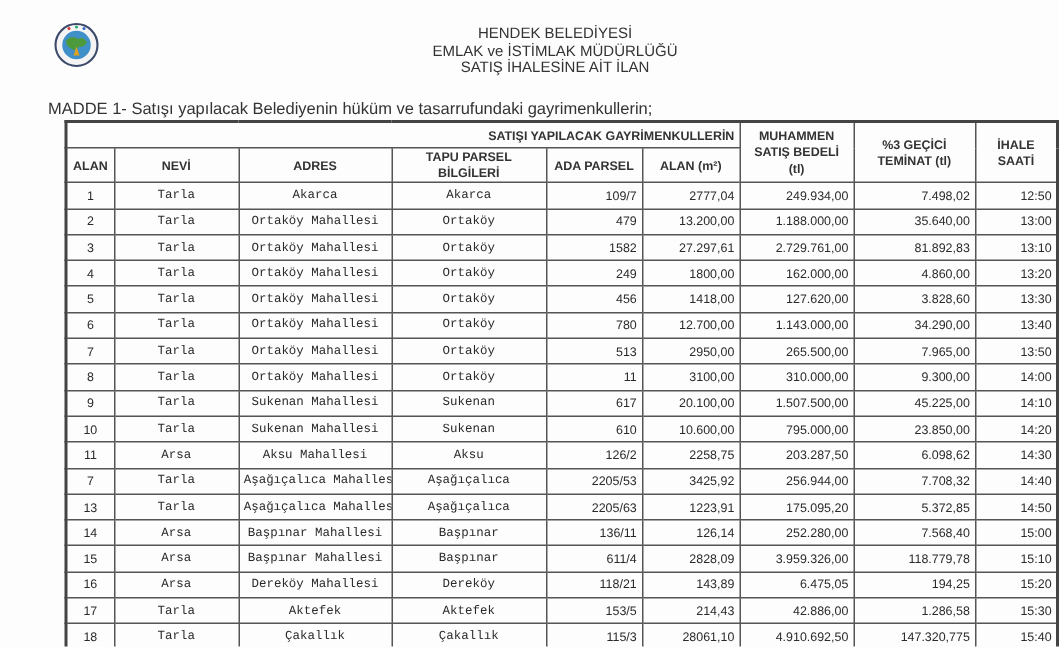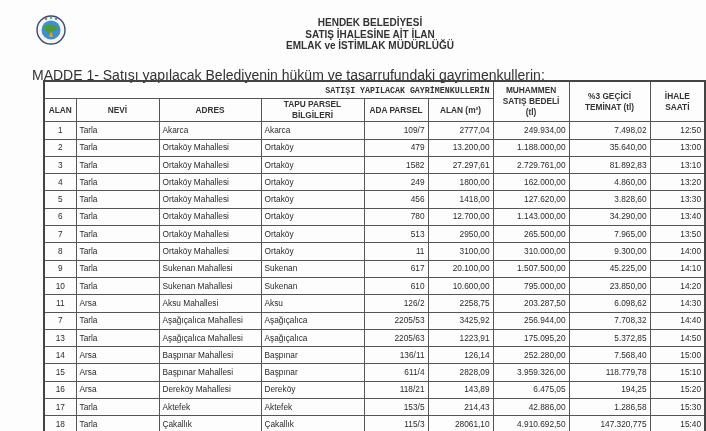--- a/index.html
+++ b/index.html
@@ -5,60 +5,60 @@
   html, body { margin:0; padding:0; }
   body {
     width:706px; height:431px; overflow:hidden; background:#fdfdfd;
     font-family:"Liberation Sans", sans-serif; color:#2a2a2a; position:relative;
   }
   .logo {
     position:absolute; left:36px; top:15px; width:30px; height:30px;
   }
   .header-block {
     position:absolute; left:230px; top:17px; width:280px; text-align:center;
-    font-weight:bold; font-size:10px; line-height:11.5px; color:#333;
+    font-weight:normal; font-size:10px; line-height:11.5px; color:#333;
   }
   .madde {
-    position:absolute; left:32px; top:67px; font-size:14px; color:#333;
+    position:absolute; left:32px; top:67px; font-size:11px; color:#333;
   }
   table.main {
     position:absolute; left:43px; top:80px; width:661px;
     border-collapse:collapse; table-layout:fixed; font-size:8.3px;
   }
   table.main td, table.main th {
     border:1px solid #555; padding:0 3px; height:16.3px; line-height:11px;
     white-space:nowrap; overflow:hidden;
   }
   table.main { border:2px solid #444; }
   th { font-weight:bold; font-size:8.3px; color:#333; }
-  th.group { height:12px; text-align:right; padding-right:18px;font-family:Liberation Mono, monospace; }
+  th.group { height:12px; text-align:right; padding-right:18px; }
   th.sub { height:33px; line-height:10px; }
   td.c { text-align:center; }
   td.r { text-align:right; }
-  td.l { text-align:left; }
+  td.l { text-align:center;font-family:Liberation Mono, monospace; }
 </style>
 </head>
 <body>
 
 <div class="logo">
   <svg width="30" height="30" viewBox="0 0 30 30">
     <circle cx="15" cy="15" r="14" fill="#f4f4f4" stroke="#3c4a6a" stroke-width="1.4"></circle>
     <circle cx="15" cy="15" r="9.5" fill="#3f8fc9"></circle>
     <path d="M8 12 Q12 8 16 11 Q19 9 22 13 Q20 17 17 16 Q14 20 11 17 Q8 16 8 12Z" fill="#4d9a3c"></path>
     <path d="M13 22 L15 16 L17 22 Z" fill="#e0a020"></path>
     <circle cx="10" cy="4" r="1" fill="#d33"></circle>
     <circle cx="15" cy="3" r="1" fill="#2a6"></circle>
     <circle cx="20" cy="4" r="1" fill="#36c"></circle>
   </svg>
 </div>
 
 <div class="header-block">
   <div>HENDEK BELEDİYESİ</div>
+  <div>EMLAK ve İSTİMLAK MÜDÜRLÜĞÜ</div>
   <div>SATIŞ İHALESİNE AİT İLAN</div>
-  <div>EMLAK ve İSTİMLAK MÜDÜRLÜĞÜ</div>
 </div>
 
 <div class="madde">MADDE 1- Satışı yapılacak Belediyenin hüküm ve tasarrufundaki gayrimenkullerin;</div>
 
 <table class="main">
   <colgroup>
     <col style="width:32px">
       <col style="width:83px">
       <col style="width:102px">
       <col style="width:103px">

